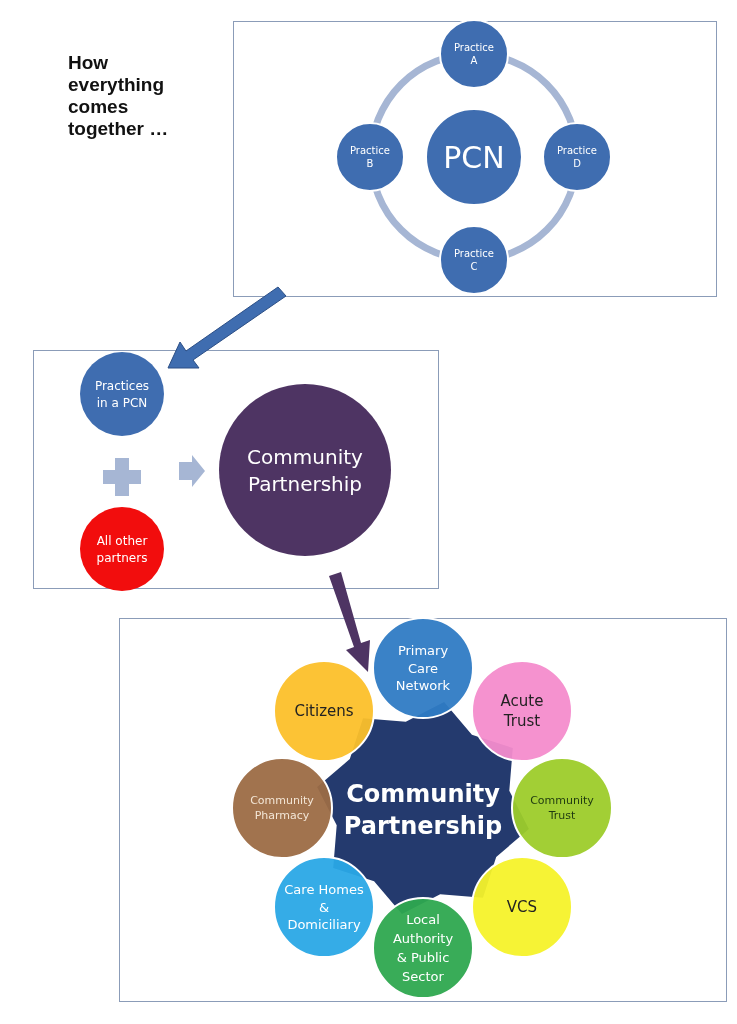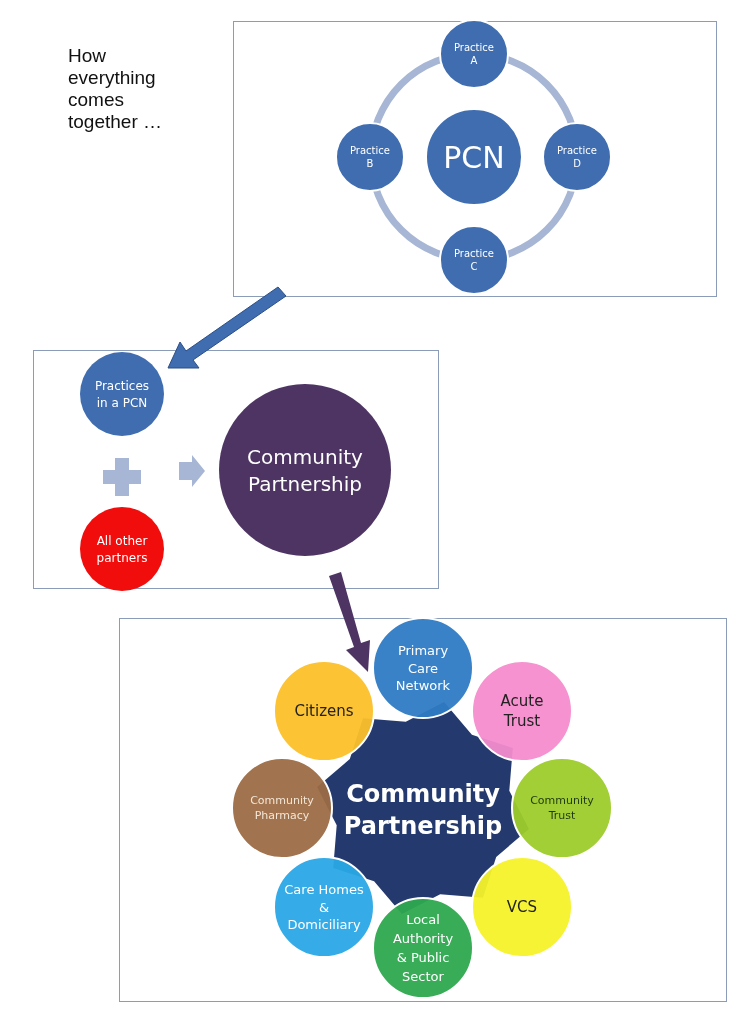--- a/index.html
+++ b/index.html
@@ -1,18 +1,18 @@
 <!DOCTYPE html>
 <html><head>
 <meta charset="utf-8">
 <style>
   html, body { margin: 0; padding: 0; background: #ffffff; }
   body { width: 737px; height: 1024px; position: relative; overflow: hidden; font-family: "Liberation Sans", sans-serif; }
   .abs { position: absolute; }
-  .heading { left: 68px; top: 45px; font-family: "Liberation Sans", sans-serif; font-weight: normal; font-size: 19px; line-height: 22px; color: #111; white-space: pre-line; }
+  .heading { left: 68px; top: 52px; font-family: "Liberation Sans", sans-serif; font-weight: bold; font-size: 19px; line-height: 22px; color: #111; white-space: pre-line; }
   .frame { position: absolute; border: 1px solid #8b9cb8; background: #fff; }
   .f1 { left: 233px; top: 21px; width: 482px; height: 274px; }
   .f2 { left: 33px; top: 350px; width: 404px; height: 237px; }
   .f3 { left: 119px; top: 618px; width: 606px; height: 382px; }
   svg { position: absolute; left: 0; top: 0; }
   .lbl { font-family: "DejaVu Sans", sans-serif; text-anchor: middle; dominant-baseline: central; }
 </style>
 </head>
 <body>
 

